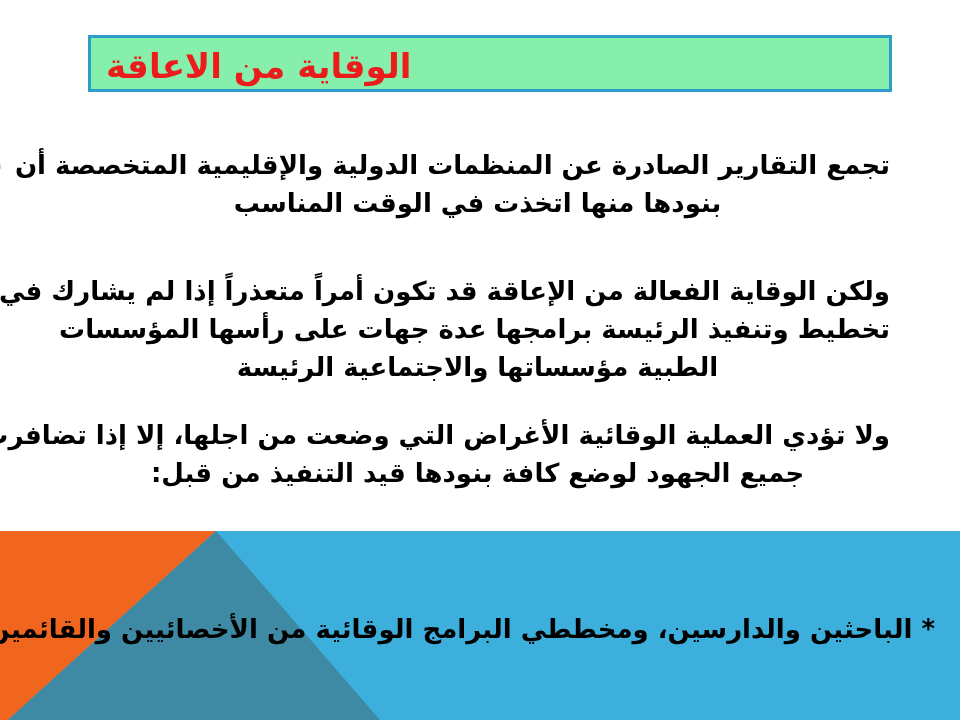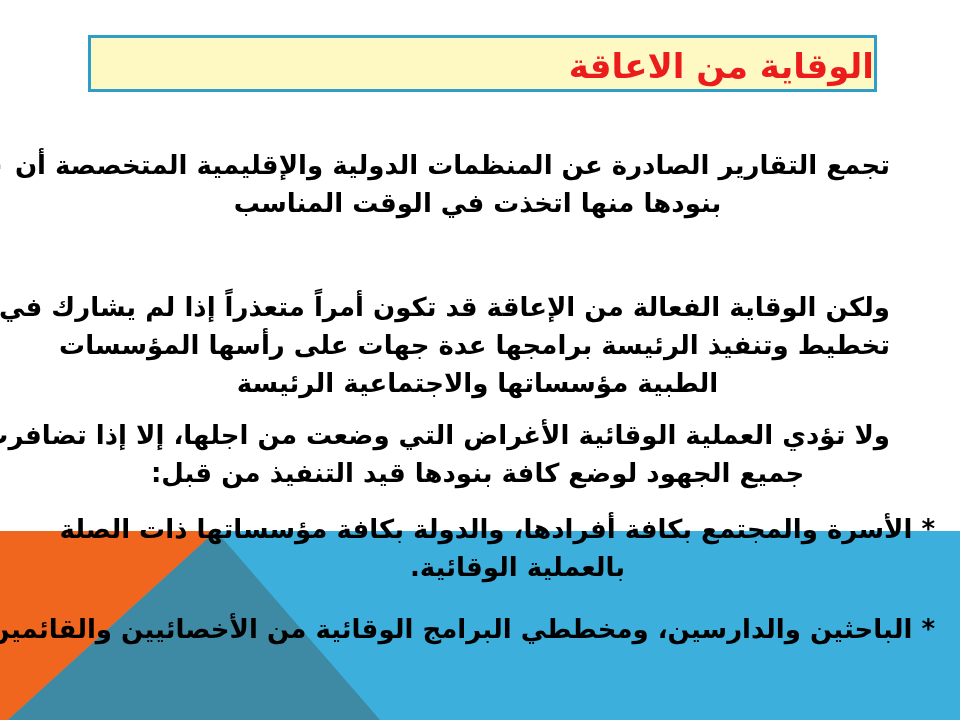--- a/index.html
+++ b/index.html
@@ -4,35 +4,35 @@
 <style>
   html,body{margin:0;padding:0;}
   body{width:960px;height:720px;overflow:hidden;background:#888;}
   .slide{
     position:relative;width:960px;height:720px;background:#ffffff;overflow:hidden;
     font-family:"DejaVu Sans","Liberation Sans",sans-serif;
   }
   .bg-shapes{position:absolute;left:0;top:0;width:960px;height:720px;}
   .title-box{
     position:absolute;left:88px;top:35px;width:783px;height:51px;
-    border:3px solid #2E9EC9;background:#fef9c3;
-    display:flex;align-items:center;justify-content:flex-end;
+    border:3px solid #2E9EC9;background:#86efac;
+    display:flex;align-items:center;justify-content:flex-start;padding-left:15px;
   }
   .slide-title{
     color:#ED1C1C;font-size:34px;font-weight:bold;direction:rtl;
     white-space:nowrap;line-height:1;padding-top:4px;
   }
   .para{
     position:absolute;direction:rtl;text-align:center;
     font-weight:bold;color:#000000;font-size:26px;line-height:38px;
   }
   .body-para{left:65px;width:825px;}
   .bullet-para{left:100px;width:835px;}
   .p1{top:146px;}
-  .p2{top:288px;}
+  .p2{top:272px;}
   .p3{top:416px;}
   .b1{top:510px;}
   .b2{top:610px;}
   .text-line{white-space:nowrap;}
 </style>
 </head>
 <body>
 
 <div class="slide">
 
@@ -55,22 +55,18 @@
     <div class="text-line">ولكن الوقاية الفعالة من الإعاقة قد تكون أمراً متعذراً إذا لم يشارك في</div>
     <div class="text-line">تخطيط وتنفيذ الرئيسة برامجها عدة جهات على رأسها المؤسسات</div>
     <div class="text-line">الطبية مؤسساتها والاجتماعية الرئيسة</div>
   </div>
 
   <div class="para body-para p3">
     <div class="text-line">ولا تؤدي العملية الوقائية الأغراض التي وضعت من اجلها، إلا إذا تضافرت</div>
     <div class="text-line">جميع الجهود لوضع كافة بنودها قيد التنفيذ من قبل:</div>
   </div>
 
-  <div class="para bullet-para b1">
-    <div class="text-line">* الأسرة والمجتمع بكافة أفرادها، والدولة بكافة مؤسساتها ذات الصلة</div>
-    <div class="text-line">بالعملية الوقائية.</div>
-  </div>
 
   <div class="para bullet-para b2">
     <div class="text-line">* الباحثين والدارسين، ومخططي البرامج الوقائية من الأخصائيين والقائمين</div>
   </div>
 
 </div>
 
 </body></html>

